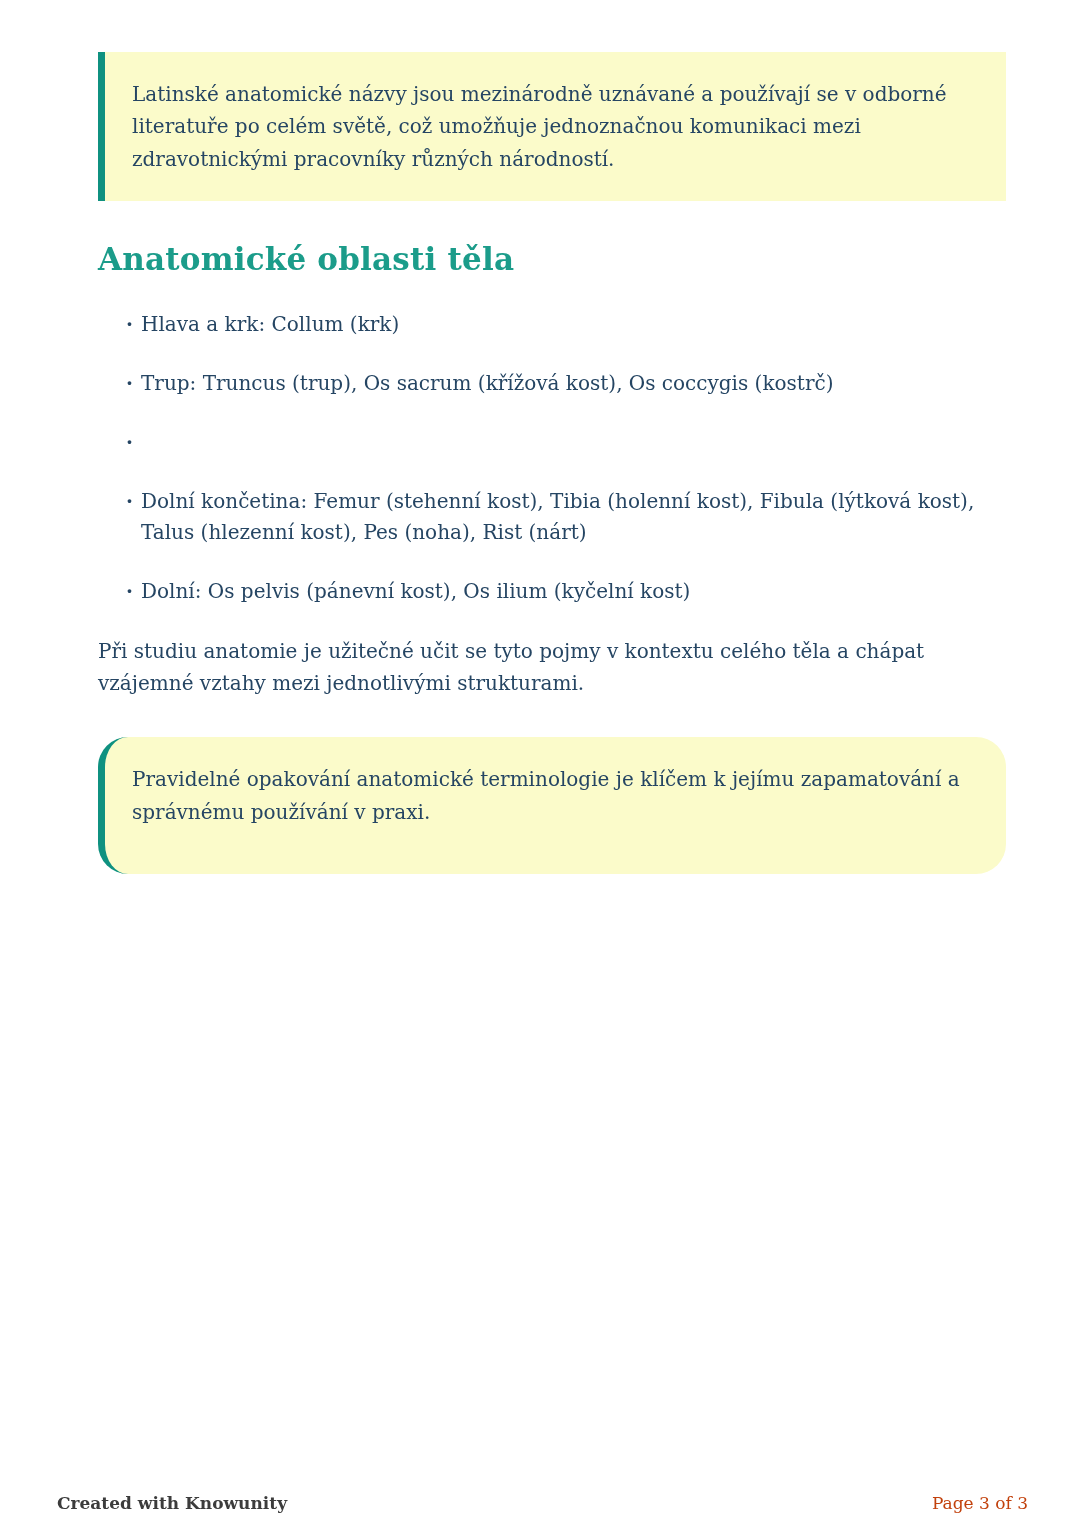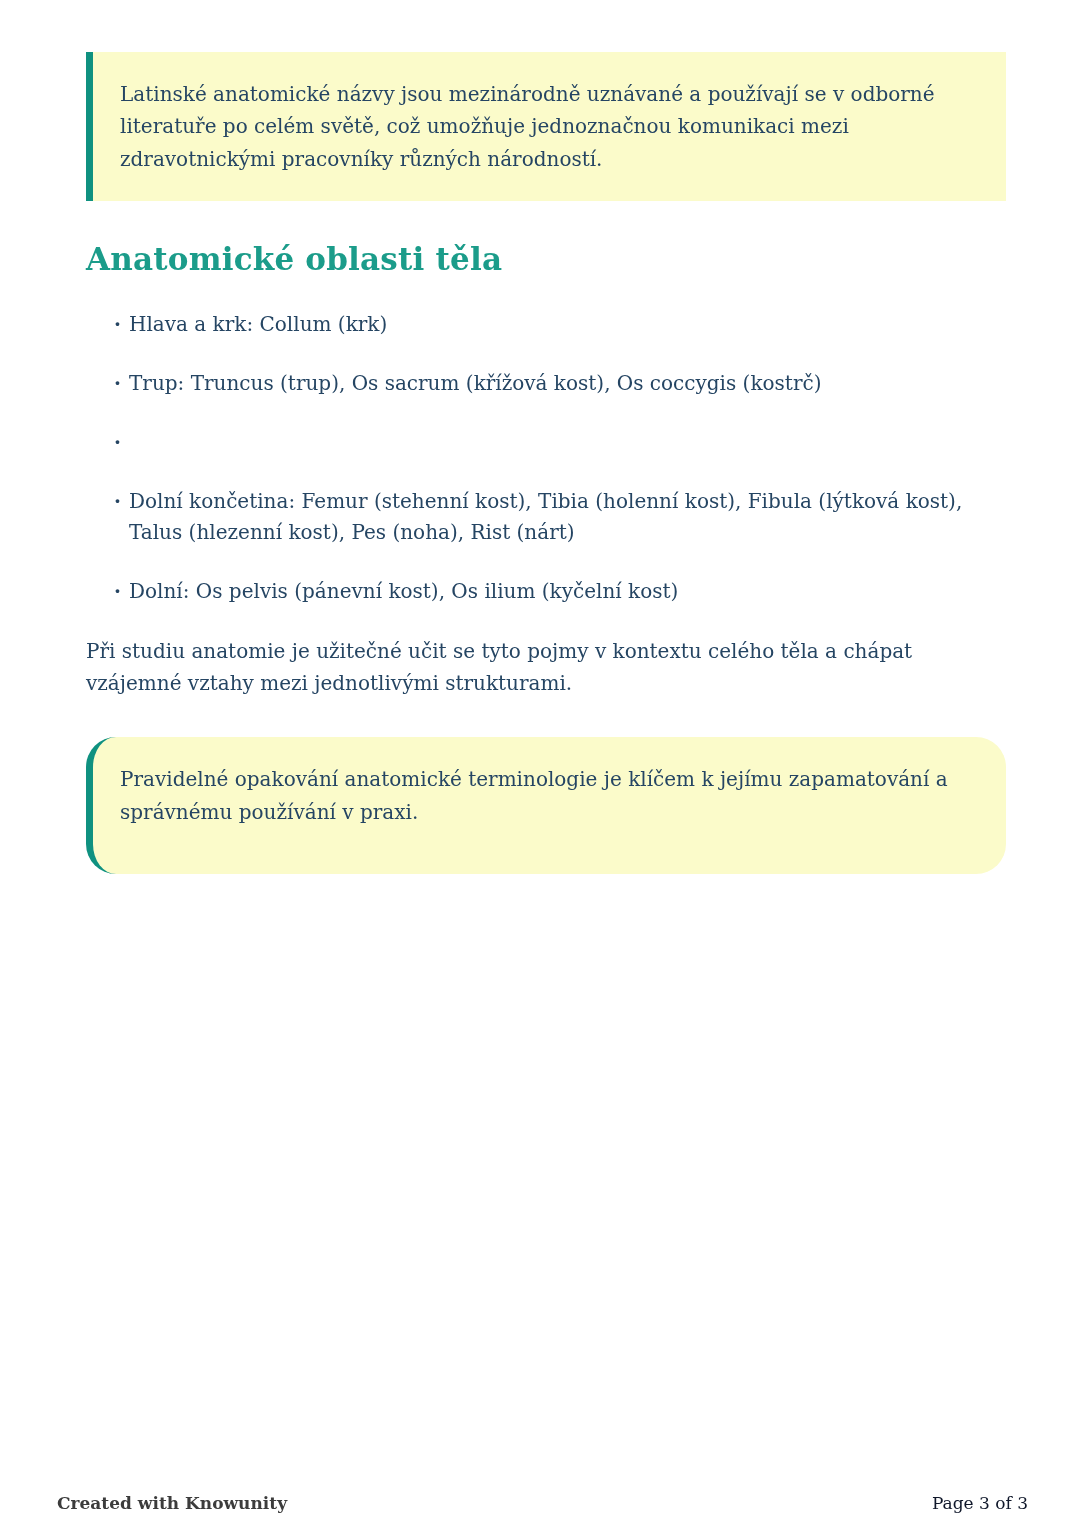--- a/index.html
+++ b/index.html
@@ -7,20 +7,21 @@
   body {
     width: 1080px;
     height: 1527px;
     position: relative;
     font-family: "DejaVu Serif", "Liberation Serif", serif;
     color: #254563;
     overflow: hidden;
   }
   .content {
     padding: 52px 74px 0 86px;
+    margin-left: 12px;
   }
   .callout {
     background: #fbfbca;
     border-left: 7px solid #0f9180;
     padding: 26px 34px 26px 27px;
     font-size: 20px;
     line-height: 1.62;
   }
   .heading {
     margin-top: 40px;
@@ -74,21 +75,21 @@
     text-align: right;
   }
   .footer-left {
     font-size: 17px;
     font-weight: 700;
     color: #3c3c3c;
   }
   .footer-right {
     font-size: 17px;
     font-weight: 400;
-    color: #0f172a;
+    color: #c2410c;
   }
 </style>
 </head>
 <body>
 
 <div class="content">
 
   <div class="callout">
     <p>Latinské anatomické názvy jsou mezinárodně uznávané a používají se v odborné literatuře po celém světě, což umožňuje jednoznačnou komunikaci mezi zdravotnickými pracovníky různých národností.</p>
   </div>

